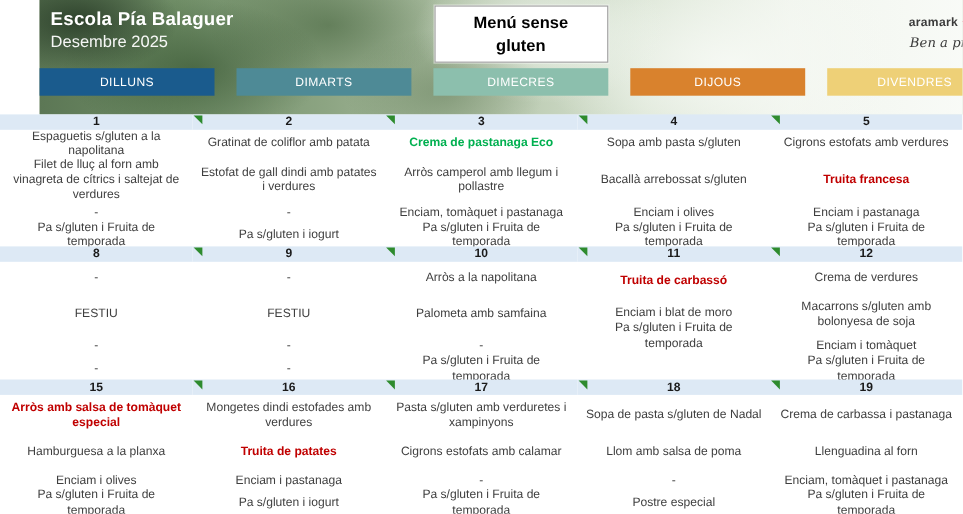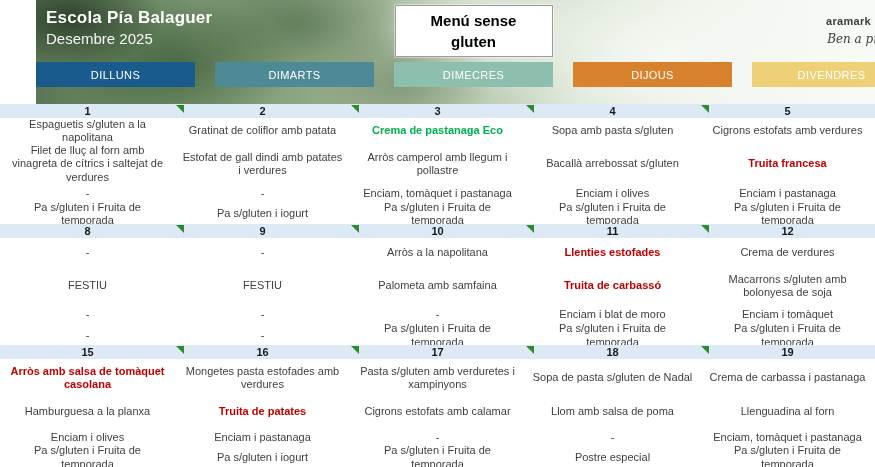--- a/index.html
+++ b/index.html
@@ -182,52 +182,51 @@
           <div class="menu-cell row1">Arròs a la napolitana</div>
           <div class="menu-cell row2">Palometa amb samfaina</div>
           <div class="menu-cell row3">-</div>
           <div class="menu-cell row4">Pa s/gluten i Fruita de temporada</div>
         </div>
         <div class="day-col">
           <div class="date-cell">
             <span class="note-marker"></span>
             <span>11</span>
           </div>
-          <div class="menu-cell row1 red">Llenties estofades</div>
           <div class="menu-cell row2 red">Truita de carbassó</div>
           <div class="menu-cell row3">Enciam i blat de moro</div>
           <div class="menu-cell row4">Pa s/gluten i Fruita de temporada</div>
         </div>
         <div class="day-col">
           <div class="date-cell">
             <span class="note-marker"></span>
             <span>12</span>
           </div>
           <div class="menu-cell row1">Crema de verdures</div>
           <div class="menu-cell row2">Macarrons s/gluten amb bolonyesa de soja</div>
           <div class="menu-cell row3">Enciam i tomàquet</div>
           <div class="menu-cell row4">Pa s/gluten i Fruita de temporada</div>
         </div>
       </div>
       <div class="week week3">
         <div class="day-col">
           <div class="date-cell">
             <span>15</span>
           </div>
-          <div class="menu-cell row1 red">Arròs amb salsa de tomàquet casolana</div>
+          <div class="menu-cell row1 red">Arròs amb salsa de tomàquet especial</div>
           <div class="menu-cell row2">Hamburguesa a la planxa</div>
           <div class="menu-cell row3">Enciam i olives</div>
           <div class="menu-cell row4">Pa s/gluten i Fruita de temporada</div>
         </div>
         <div class="day-col">
           <div class="date-cell">
             <span class="note-marker"></span>
             <span>16</span>
           </div>
-          <div class="menu-cell row1">Mongetes pasta estofades amb verdures</div>
+          <div class="menu-cell row1">Mongetes dindi estofades amb verdures</div>
           <div class="menu-cell row2 red">Truita de patates</div>
           <div class="menu-cell row3">Enciam i pastanaga</div>
           <div class="menu-cell row4">Pa s/gluten i iogurt</div>
         </div>
         <div class="day-col">
           <div class="date-cell">
             <span class="note-marker"></span>
             <span>17</span>
           </div>
           <div class="menu-cell row1">Pasta s/gluten amb verduretes i xampinyons</div>

